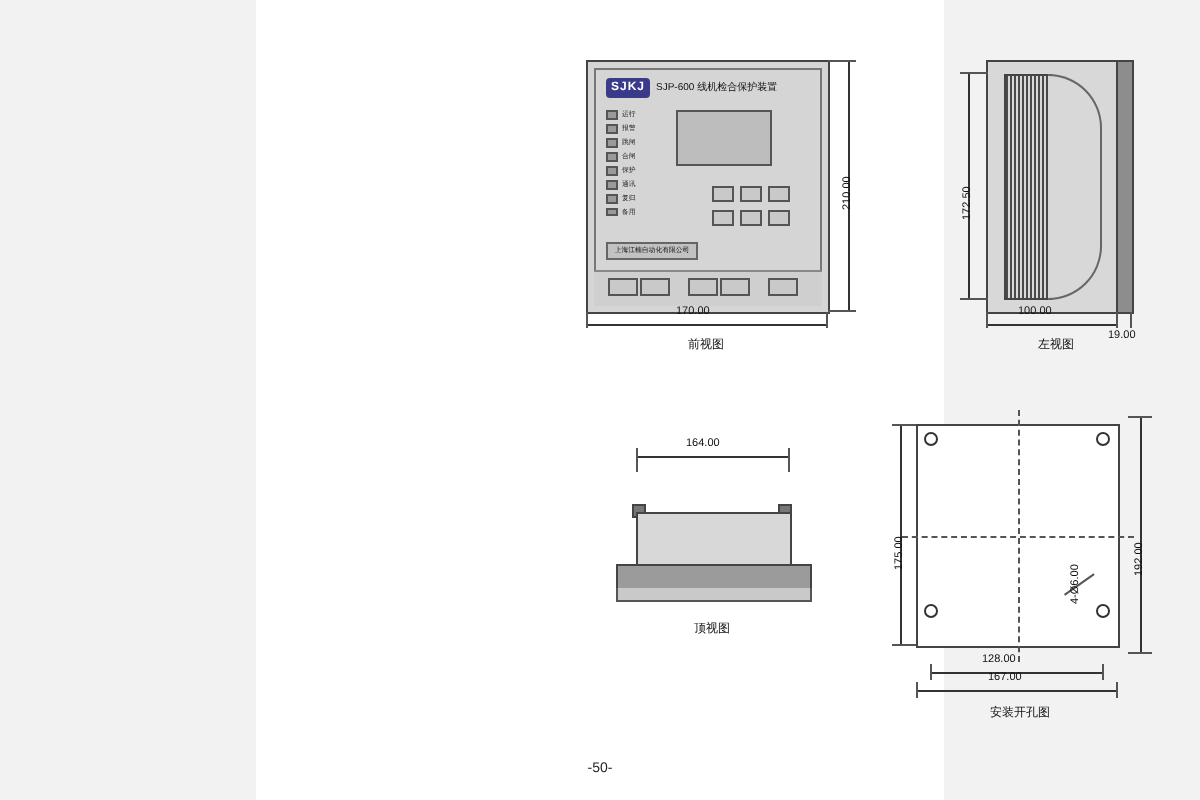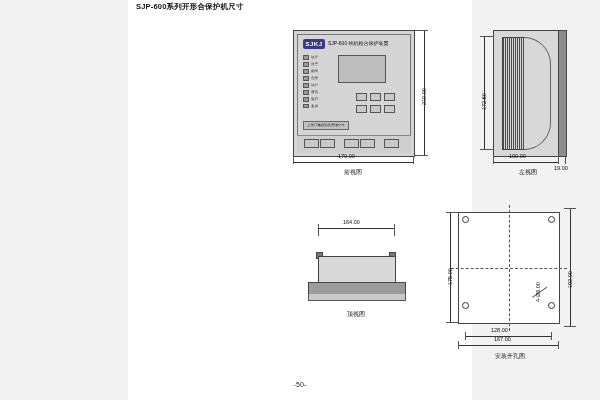--- a/index.html
+++ b/index.html
@@ -50,21 +50,20 @@
   
   #cut{position:absolute;left:330px;top:212px;width:100px;height:110px;border:1px solid #444;background:#fff;}
   .corner{position:absolute;width:5px;height:5px;border:1px solid #333;border-radius:50%;background:#fff;}
 </style>
 </head>
 <body>
 
 <div id="page">
   <div id="sheet">
 
-    <div class="ttl">SJP-600系列开形合保护机尺寸</div>
 
     <div id="front">
       <div class="inner"></div>
       <div id="logo">SJKJ</div>
       <div id="title-txt">SJP-600 线机检合保护装置</div>
       <div id="lcd"></div>
 
       <div class="leds">
         <div class="led-row">
             <span class="led"></span>

